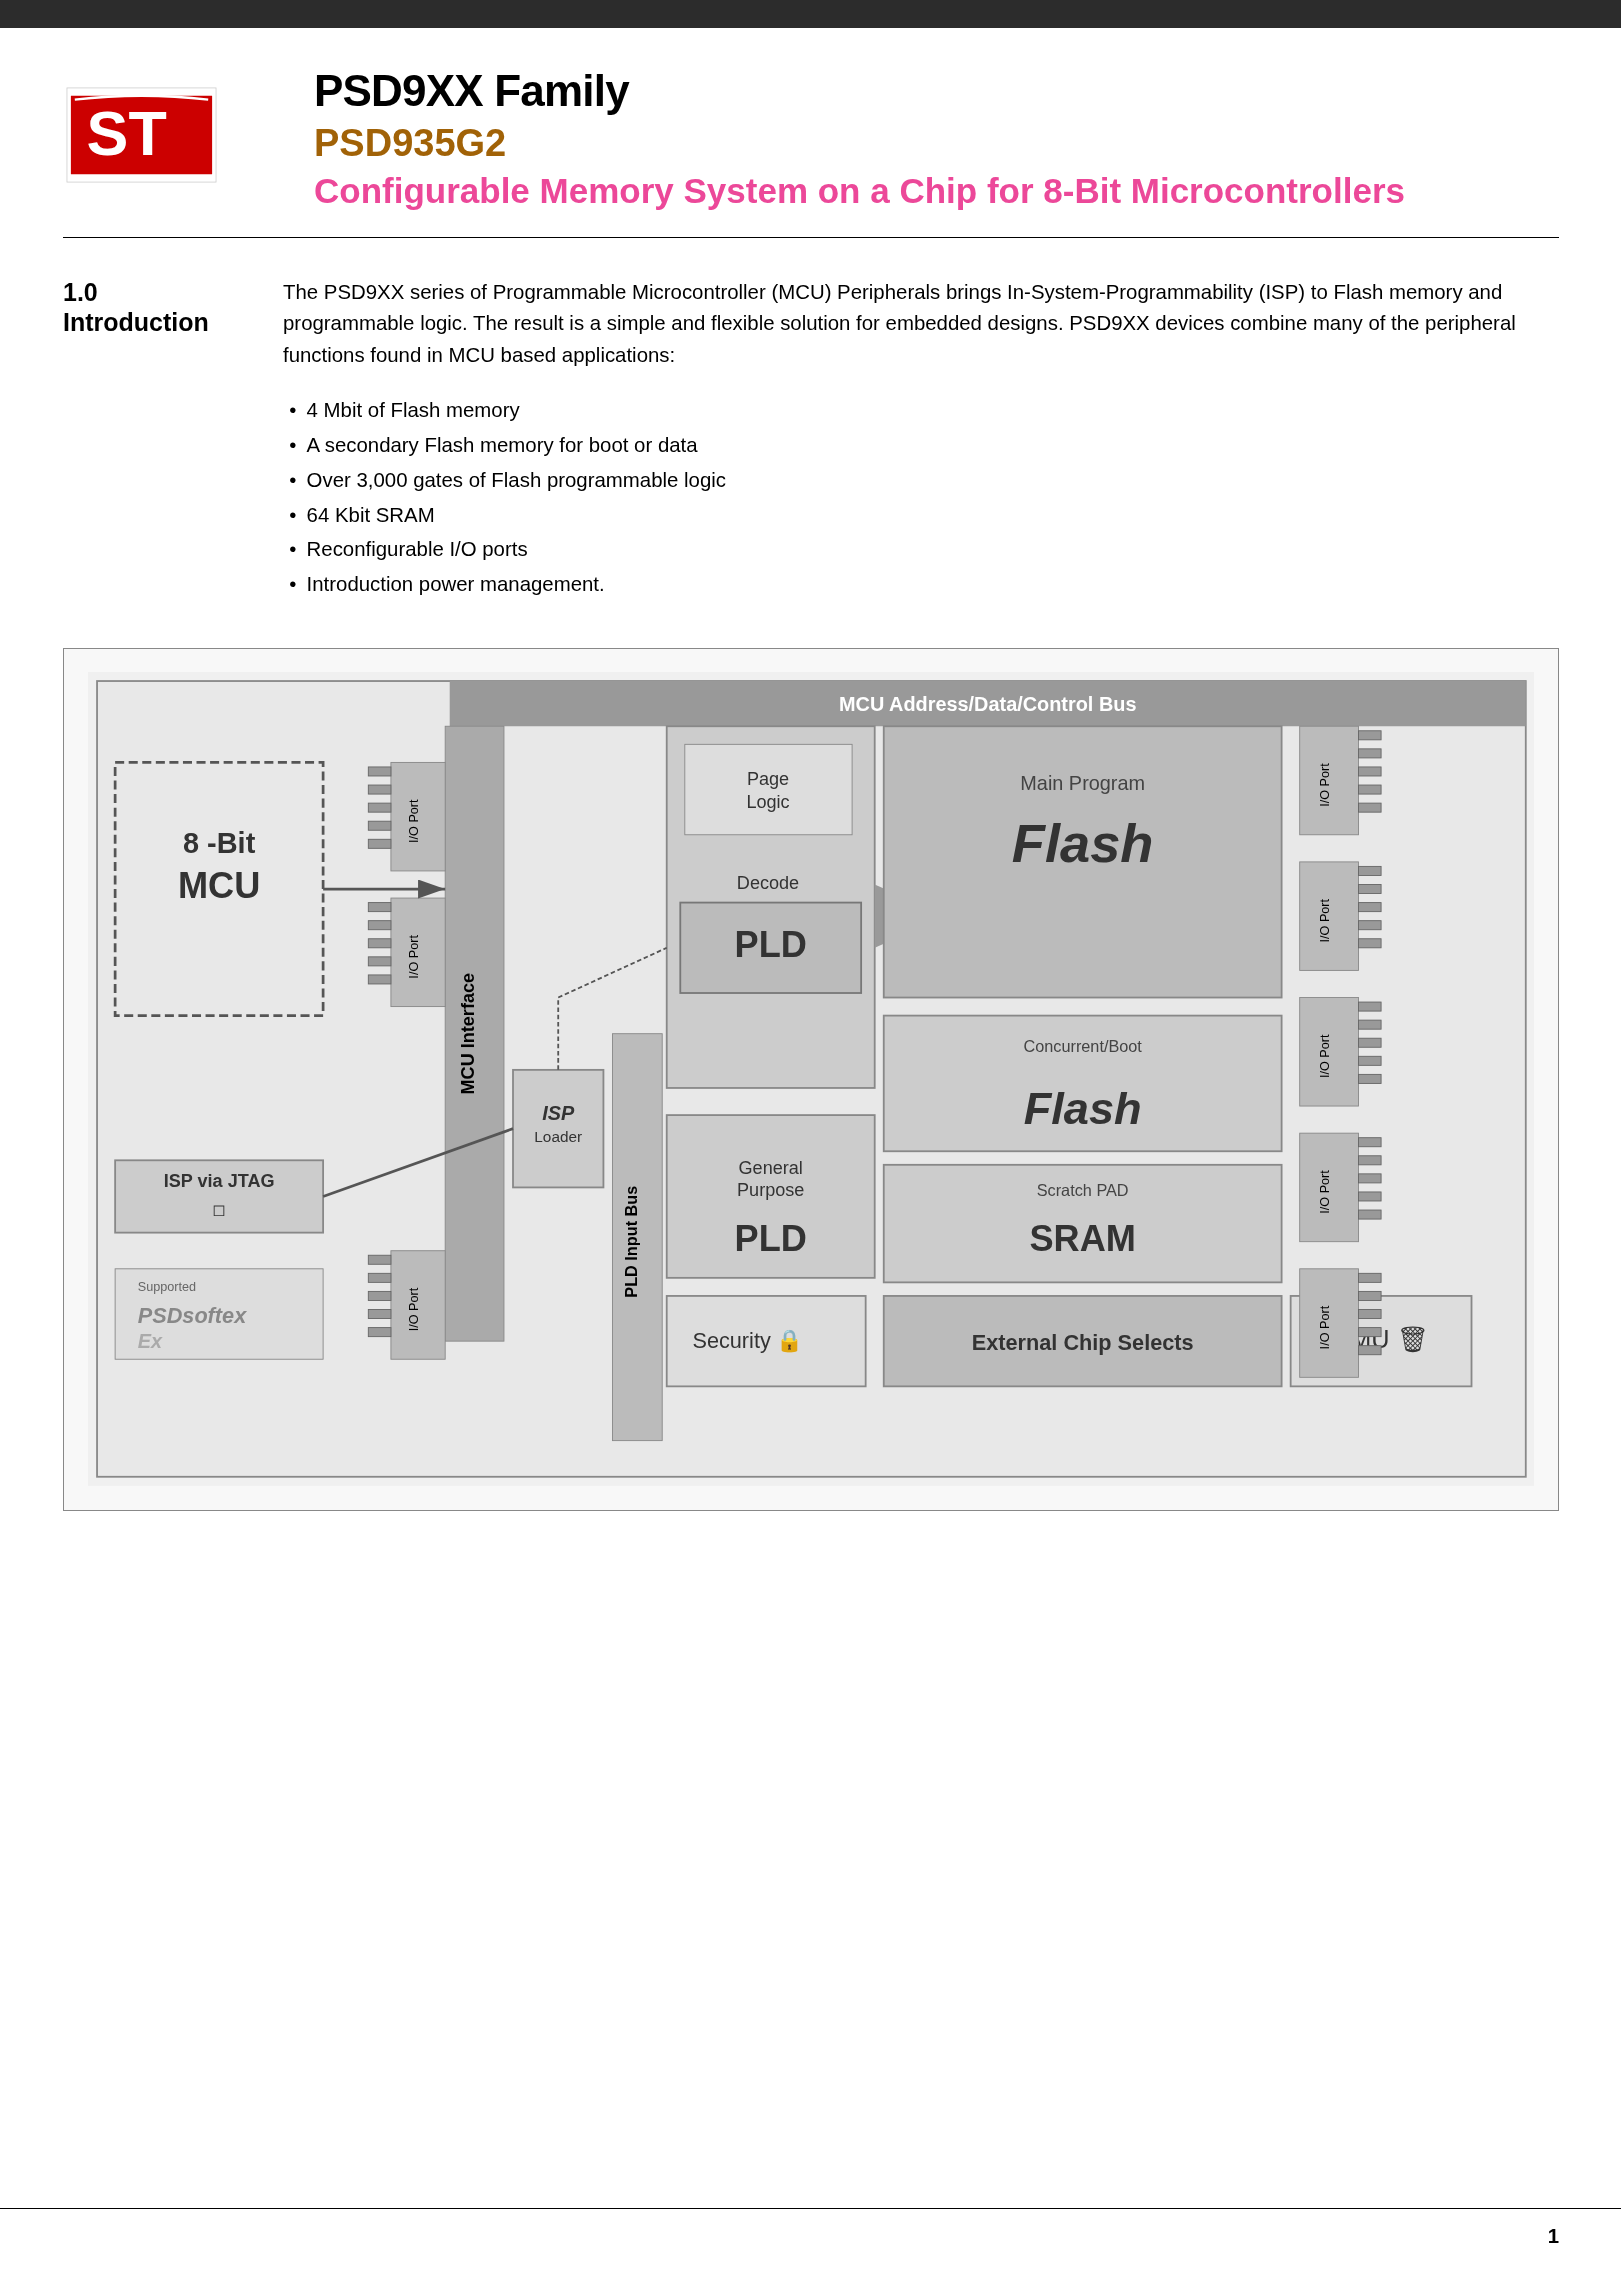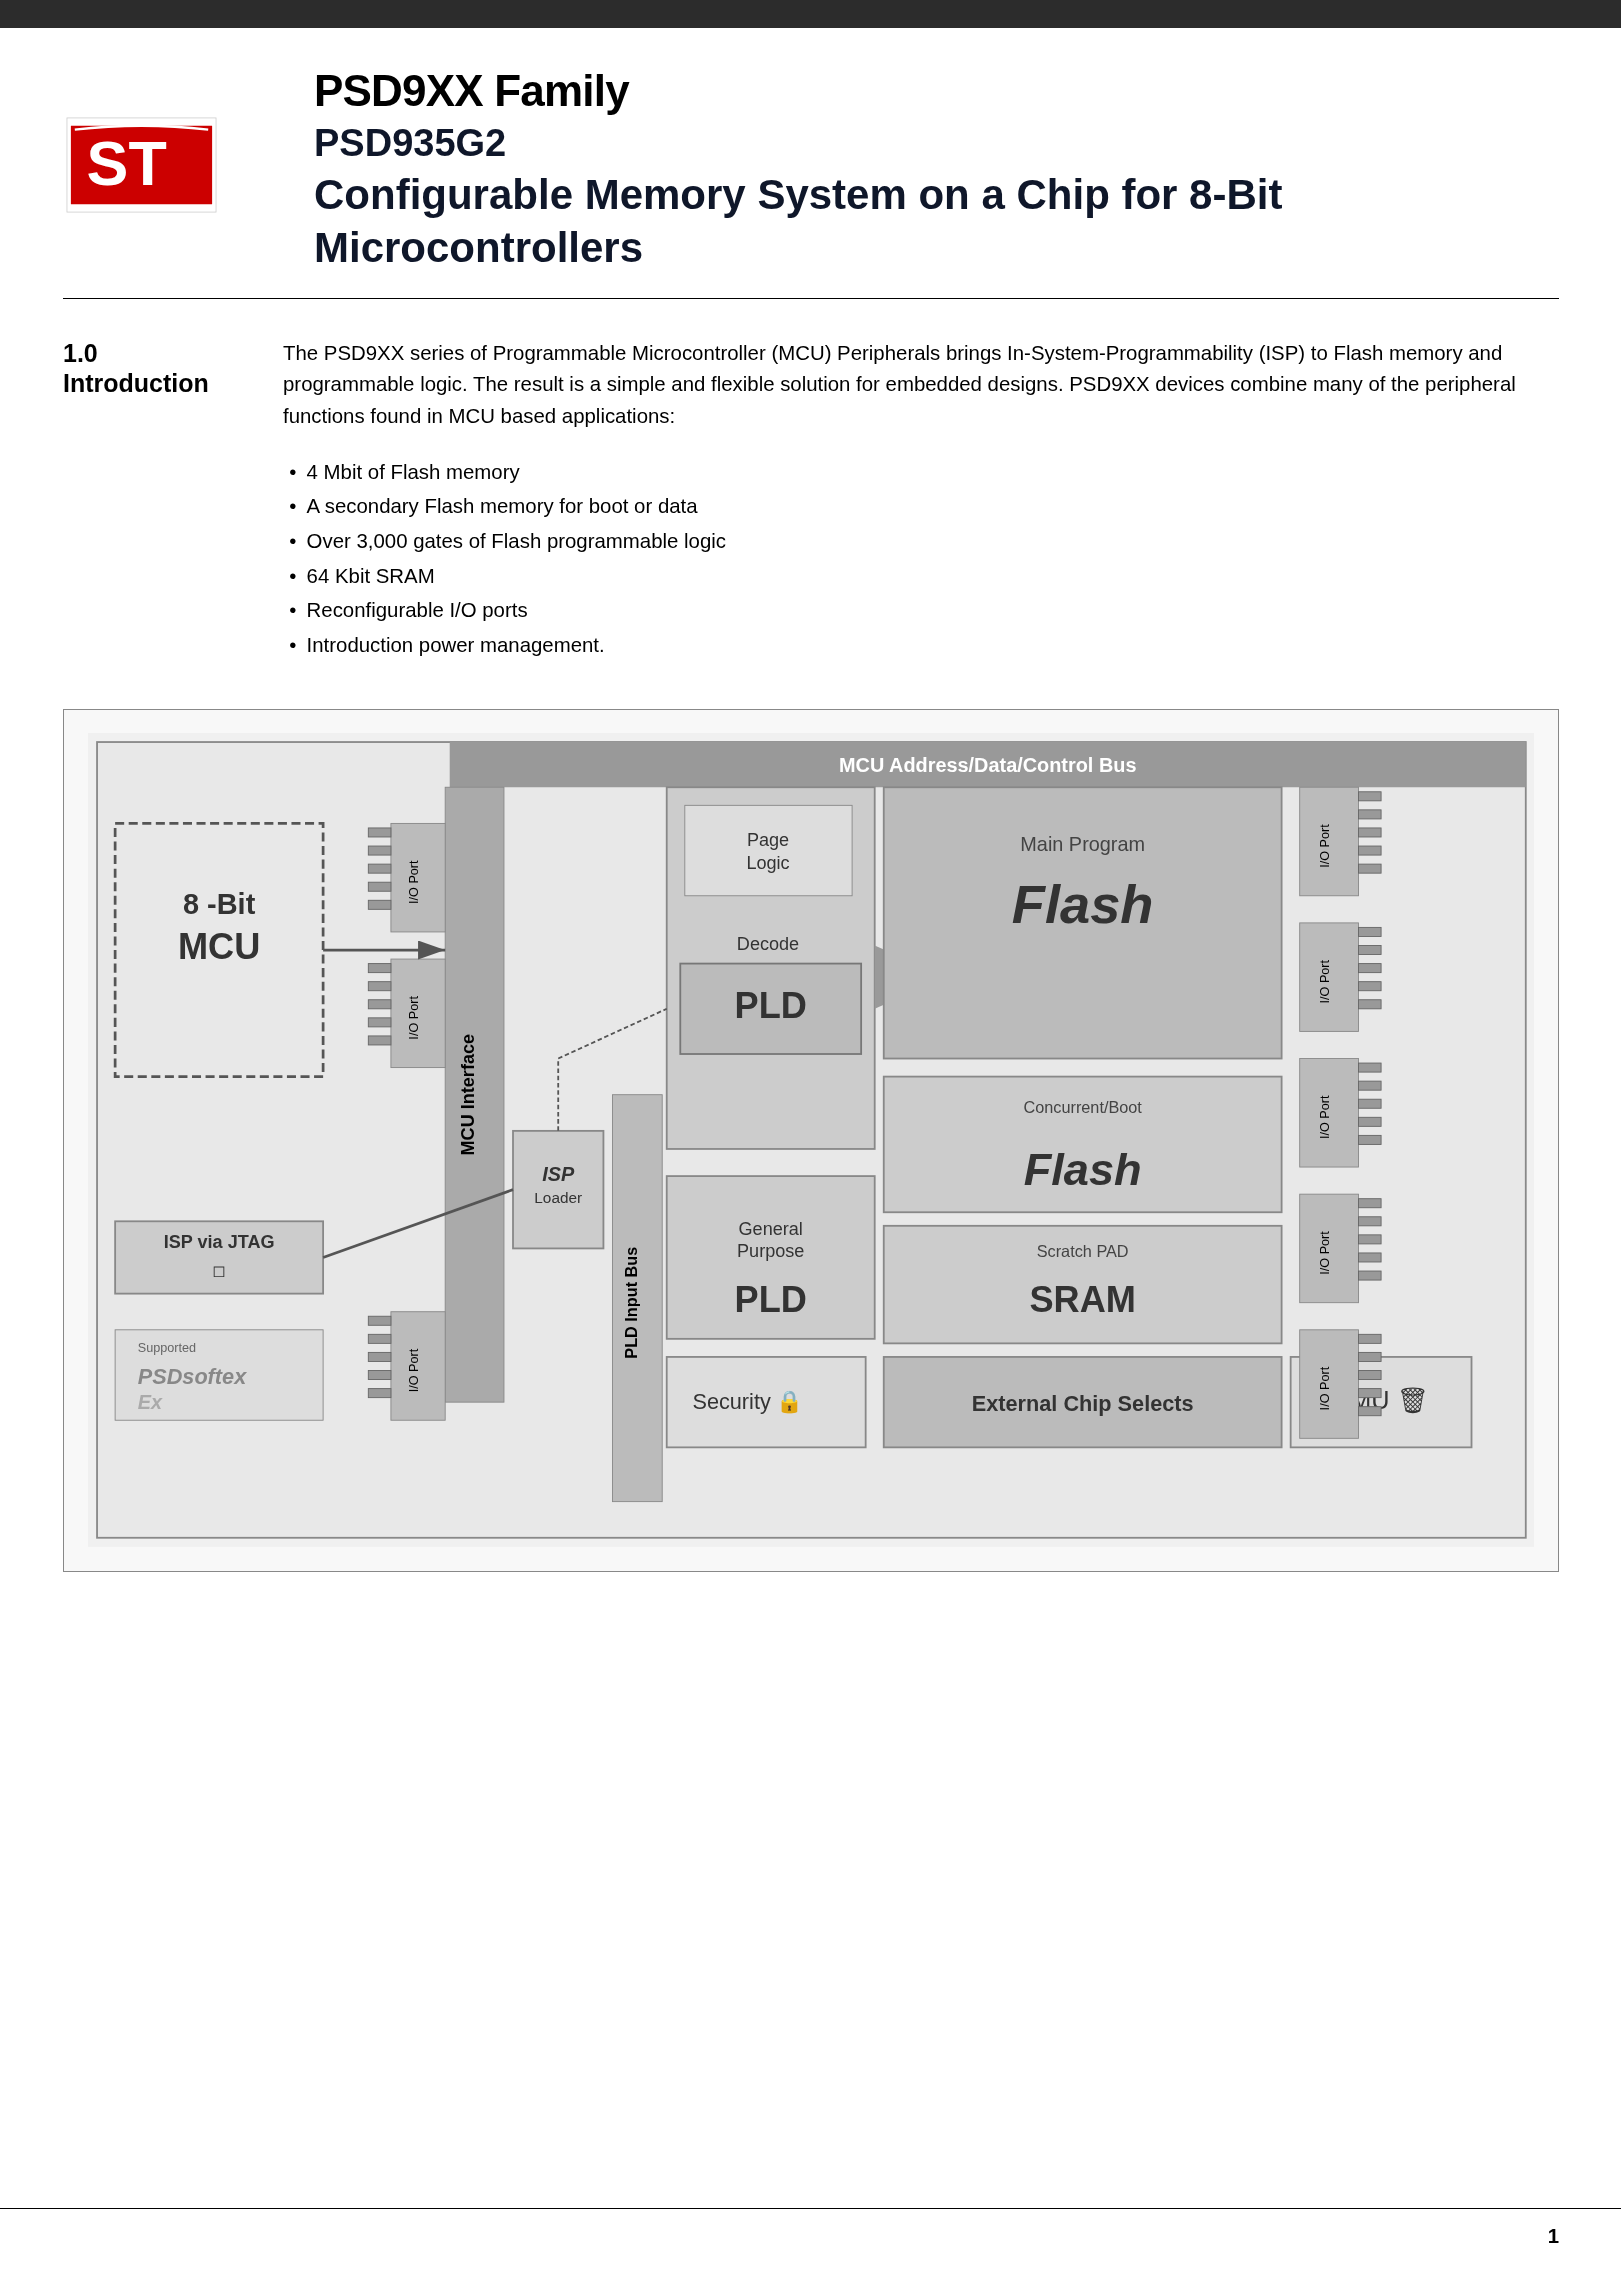--- a/index.html
+++ b/index.html
@@ -45,28 +45,28 @@
       font-size: 44px;
       font-weight: bold;
       color: #000000;
       line-height: 1.1;
       letter-spacing: -0.8px;
     }
 
     .sub-title {
       font-size: 38px;
       font-weight: bold;
-      color: #0f172a;
+      color: #a16207;
       margin-top: 6.3px;
     }
 
     .desc-title {
-      font-size: 42px;
-      font-weight: bold;
-      color: #0f172a;
+      font-size: 35px;
+      font-weight: bold;
+      color: #ec4899;
       margin-top: 4.7px;
       line-height: 1.25;
     }
 
     
     .section-divider {
       border: none;
       border-top: 1.6px solid #000000;
       margin: 0 63px;
     }

